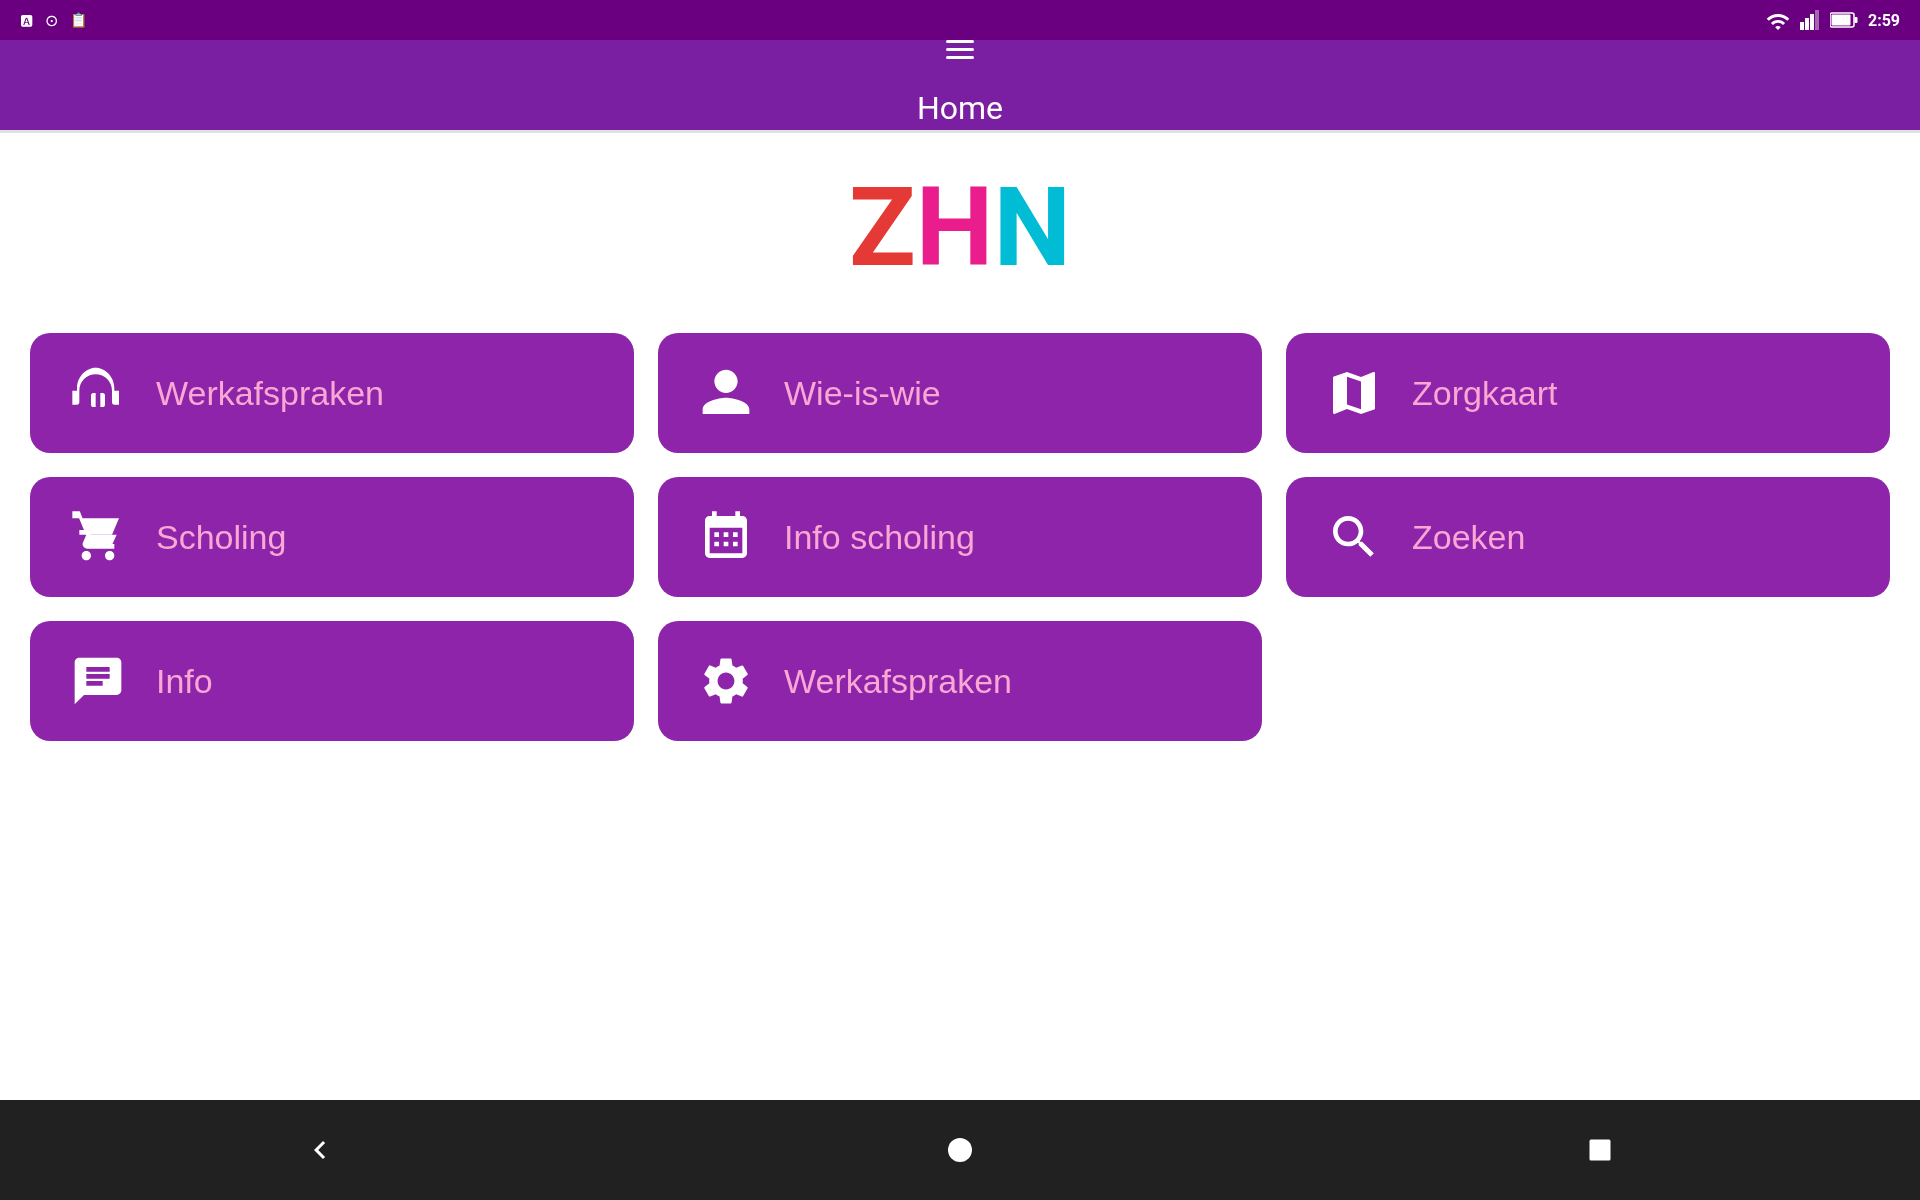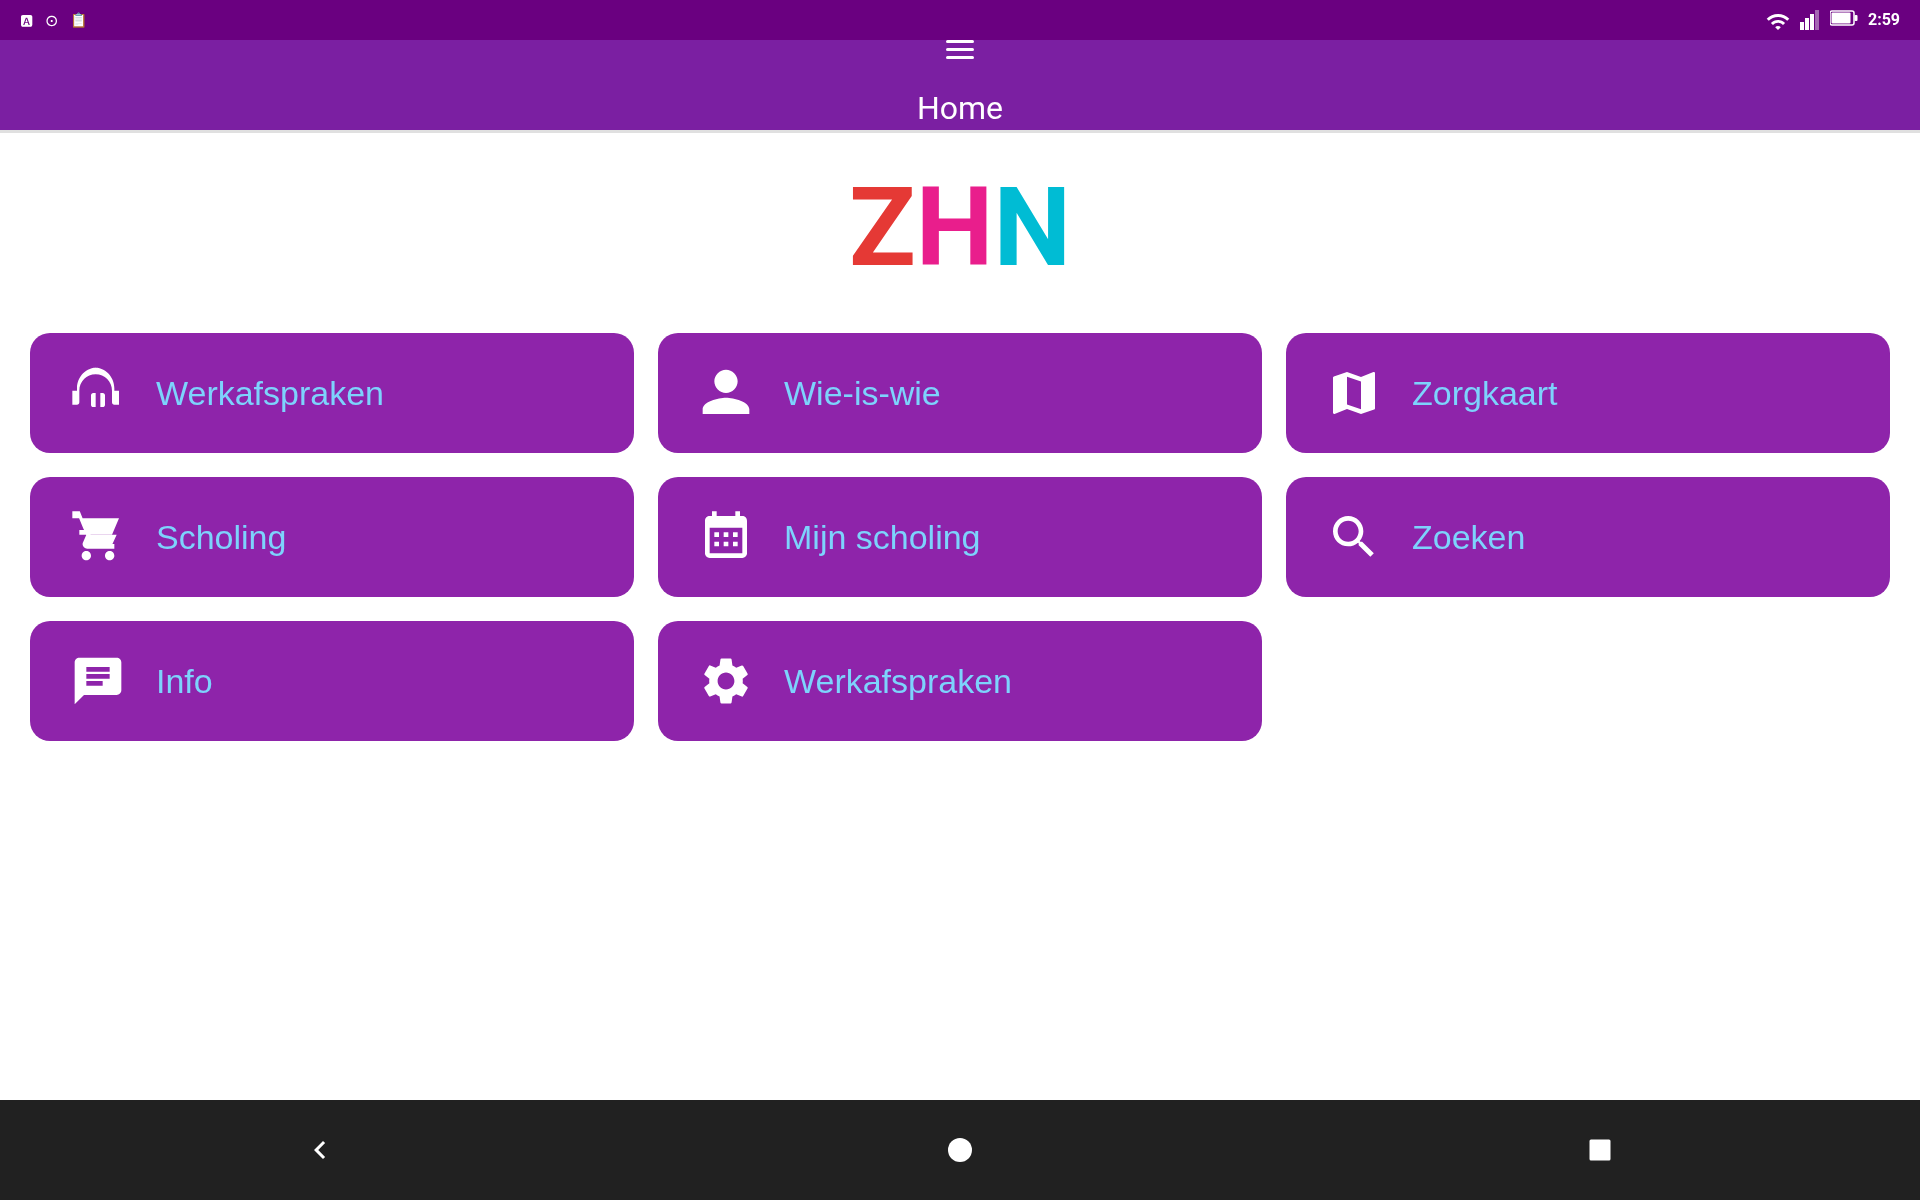--- a/index.html
+++ b/index.html
@@ -26,21 +26,21 @@
       display: flex;
       align-items: center;
       gap: 12px;
     }
     .status-icon {
       color: white;
       font-size: 14px;
     }
     .status-bar-right {
       display: flex;
-      align-items: flex-start;
+      align-items: center;
       gap: 10px;
       color: white;
       font-size: 16px;
       font-weight: bold;
     }
 
     
     .app-bar {
       background: #7b1fa2;
       height: 90px;
@@ -135,21 +135,21 @@
       transition: background 0.15s;
     }
     .btn-icon {
       color: white;
       flex-shrink: 0;
       display: flex;
       align-items: center;
       justify-content: center;
     }
     .btn-label {
-      color: #7dd3fc;
+      color: #f9a8d4;
       font-size: 34px;
       font-weight: 500;
       white-space: nowrap;
     }
 
     
     .nav-bar {
       background: #212121;
       height: 100px;
       display: flex;
@@ -259,21 +259,21 @@
       </span>
       <span class="btn-label">Scholing</span>
     </button>
 
     <button class="grid-btn">
       <span class="btn-icon">
         <svg width="56" height="56" viewBox="0 0 24 24">
           <path d="M19 3h-1V1h-2v2H8V1H6v2H5c-1.1 0-2 .9-2 2v14c0 1.1.9 2 2 2h14c1.1 0 2-.9 2-2V5c0-1.1-.9-2-2-2zm0 16H5V8h14v11zM7 10h2v2H7zm4 0h2v2h-2zm4 0h2v2h-2zM7 14h2v2H7zm4 0h2v2h-2zm4 0h2v2h-2z"></path>
         </svg>
       </span>
-      <span class="btn-label">Mijn scholing</span>
+      <span class="btn-label">Info scholing</span>
     </button>
 
 
     <button class="grid-btn">
       <span class="btn-icon">
         <svg width="56" height="56" viewBox="0 0 24 24">
           <path d="M15.5 14h-.79l-.28-.27C15.41 12.59 16 11.11 16 9.5 16 5.91 13.09 3 9.5 3S3 5.91 3 9.5 5.91 16 9.5 16c1.61 0 3.09-.59 4.23-1.57l.27.28v.79l5 4.99L20.49 19l-4.99-5zm-6 0C7.01 14 5 11.99 5 9.5S7.01 5 9.5 5 14 7.01 14 9.5 11.99 14 9.5 14z"></path>
         </svg>
       </span>
       <span class="btn-label">Zoeken</span>

